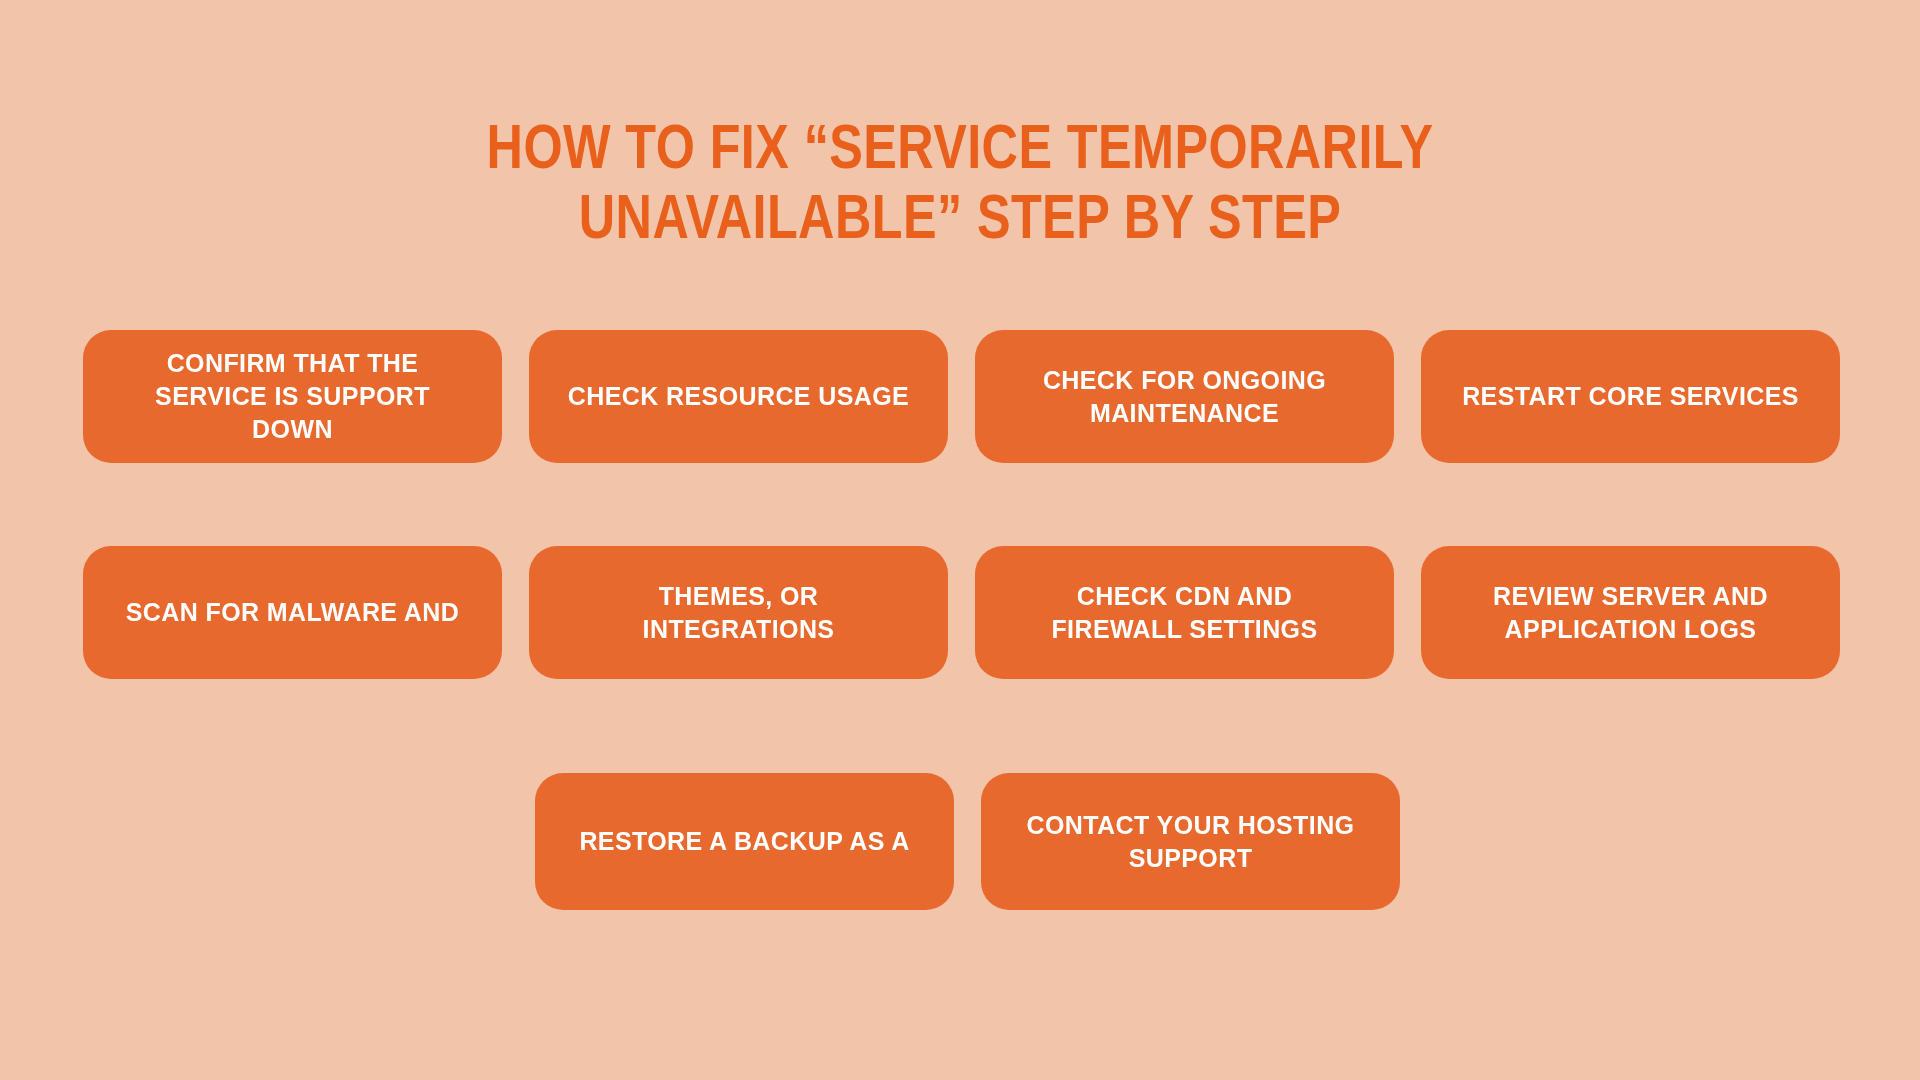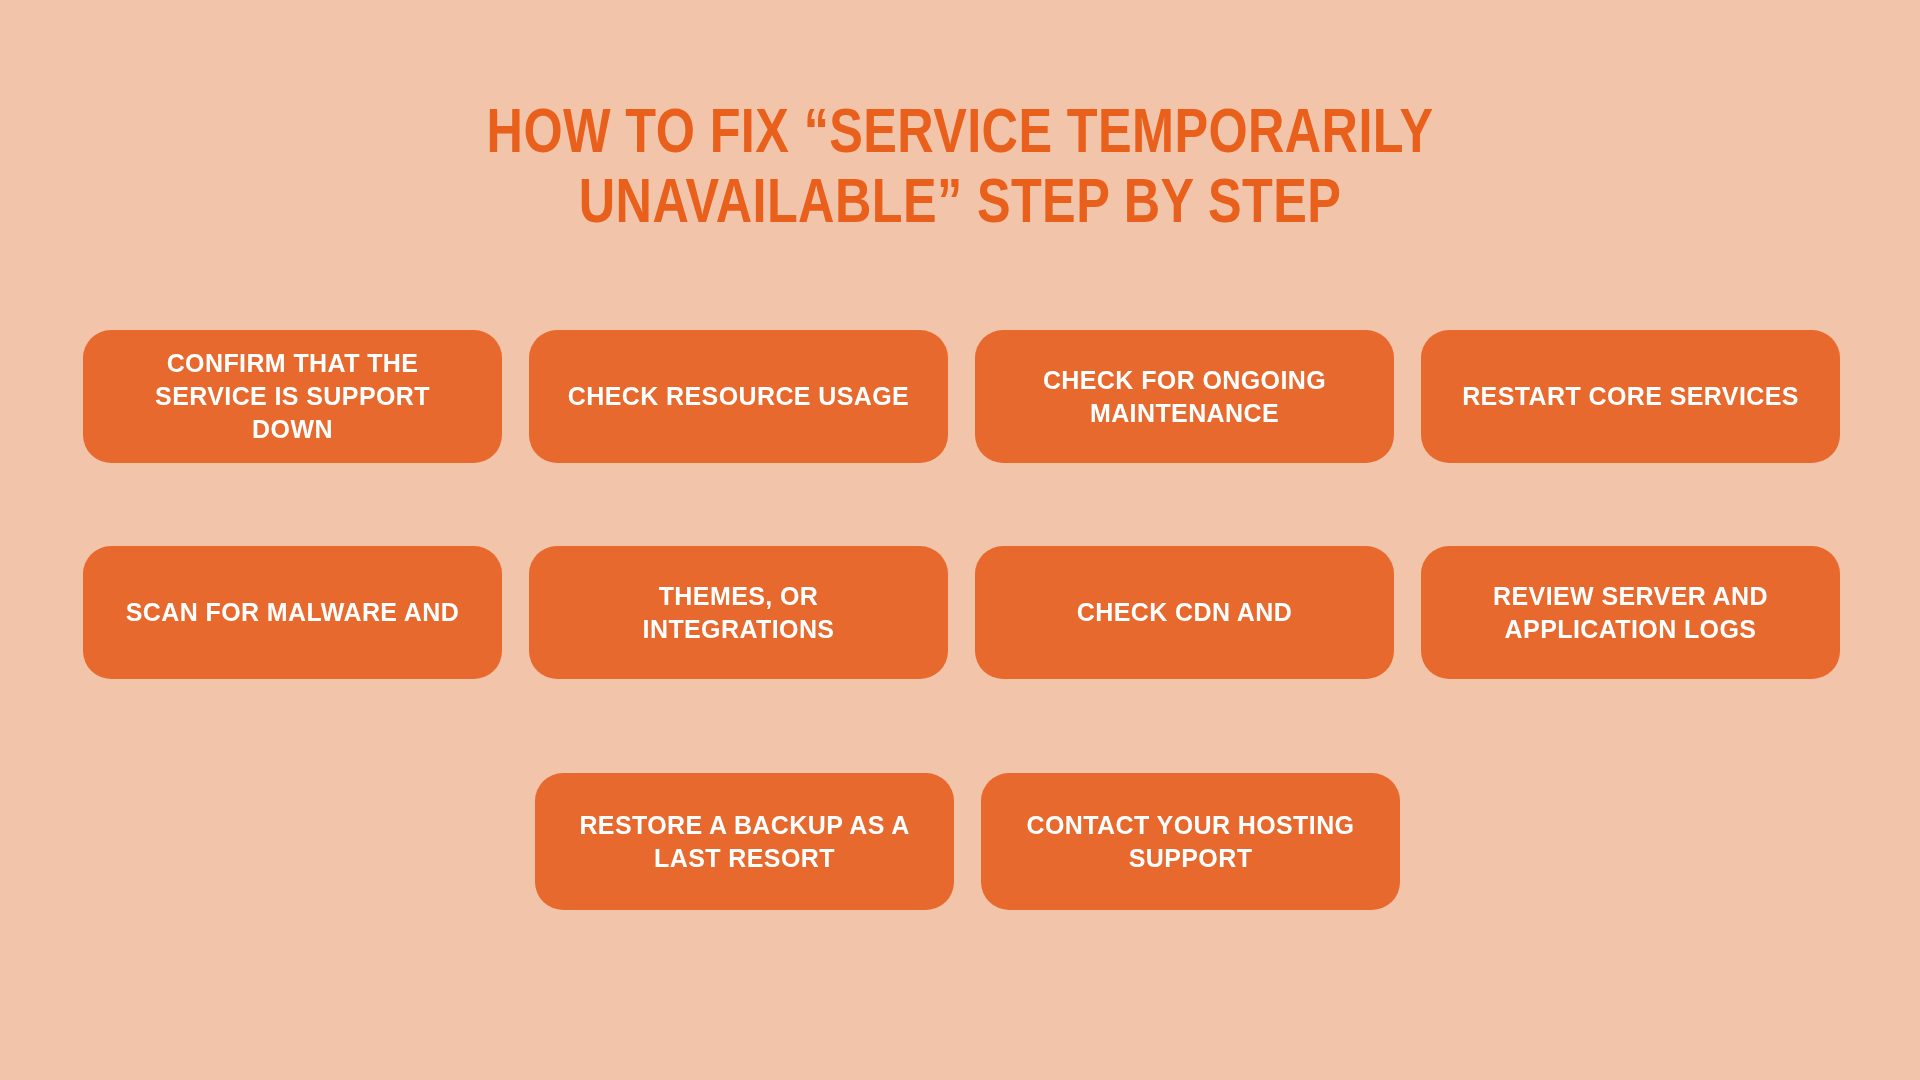--- a/index.html
+++ b/index.html
@@ -16,21 +16,21 @@
     overflow: hidden;
   }
   .canvas {
     position: relative;
     width: 1920px;
     height: 1080px;
     background: var(--background);
   }
   .title {
     position: absolute;
-    top: 96px;
+    top: 112px;
     left: 0;
     width: 100%;
     text-align: center;
     color: var(--title-text);
     font-weight: 700;
     font-size: 63px;
     line-height: 1.11;
     letter-spacing: 0.5px;
     white-space: nowrap;
   }
@@ -116,37 +116,37 @@
     </div>
     <div class="card">
       <div class="card-text">
         <div>THEMES, OR</div>
         <div>INTEGRATIONS</div>
       </div>
     </div>
     <div class="card">
       <div class="card-text">
         <div>CHECK CDN AND</div>
+        <div>FIREWALL SETTINGS</div>
         <div></div>
       </div>
     </div>
     <div class="card">
       <div class="card-text">
         <div>REVIEW SERVER AND</div>
         <div>APPLICATION LOGS</div>
         <div></div>
       </div>
     </div>
   </div>
 
   <div class="row row-3">
     <div class="card">
       <div class="card-text">
         <div>RESTORE A BACKUP AS A</div>
-        <div>LAST RESORT</div>
         <div></div>
       </div>
     </div>
     <div class="card">
       <div class="card-text">
         <div>CONTACT YOUR HOSTING</div>
         <div>SUPPORT</div>
       </div>
     </div>
   </div>

